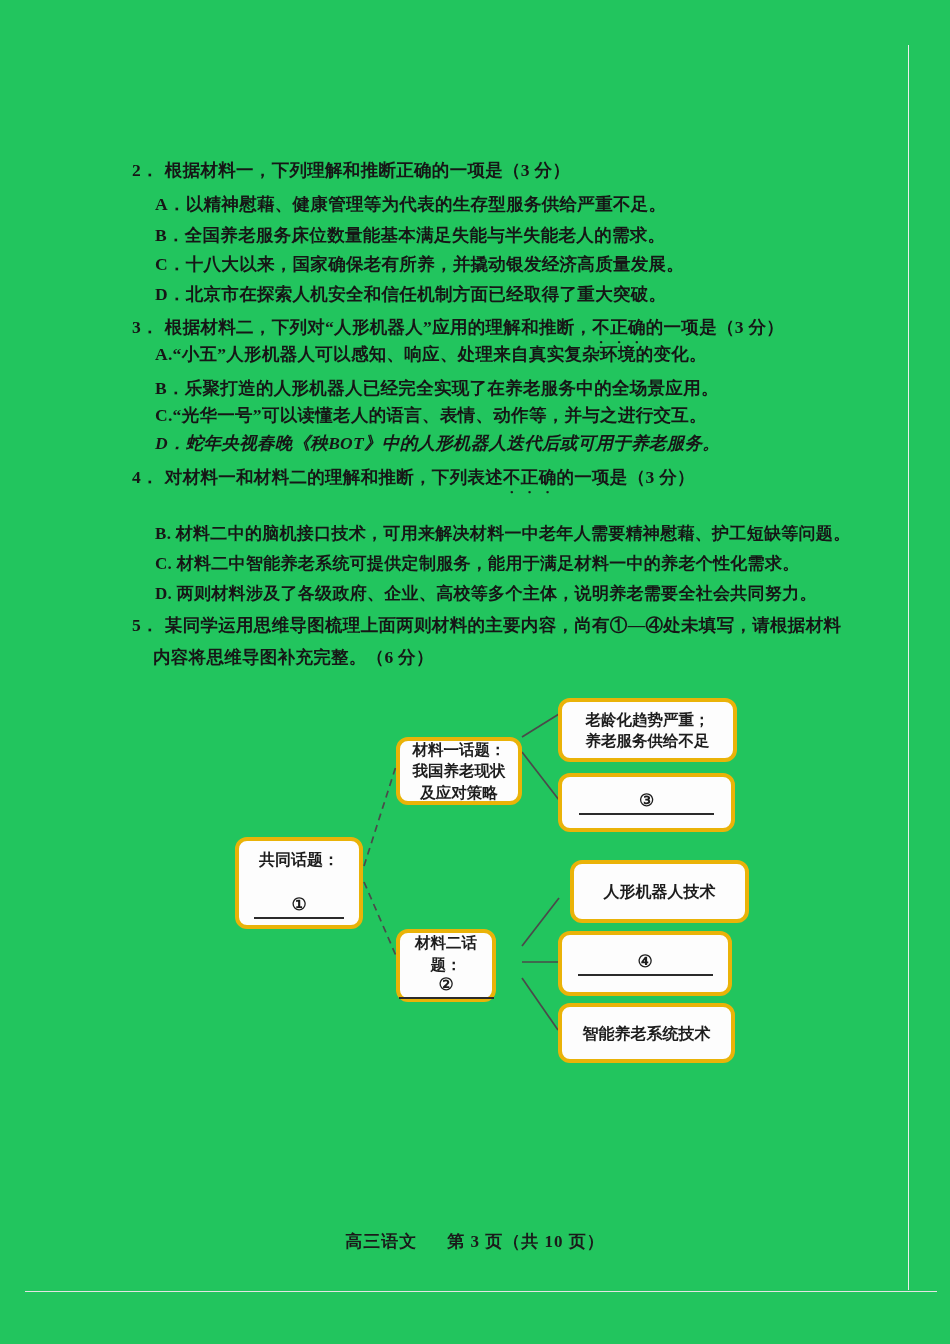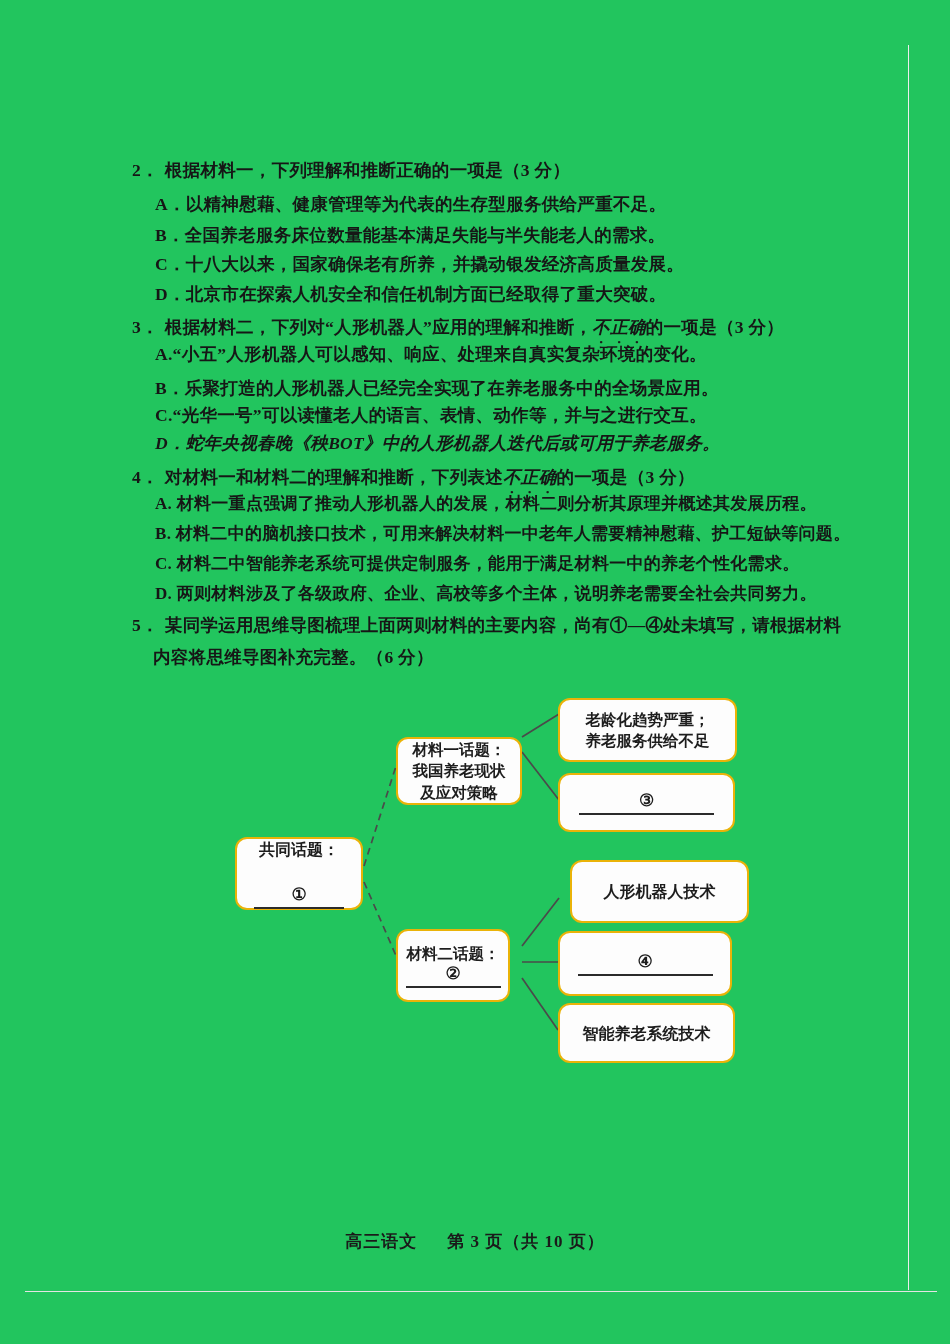--- a/index.html
+++ b/index.html
@@ -32,28 +32,27 @@
     letter-spacing: 0.3px;
     color: #161616;
     font-weight: 600;
   }
   .tline.q4opt { font-size: 17px; }
   .qnum { margin-right: 6px; }
   .emph {
     text-emphasis: filled dot #1b1b1b;
     -webkit-text-emphasis: filled dot #1b1b1b;
     text-emphasis-position: under right;
-    font-style: italic;
     -webkit-text-emphasis-position: under;
   }
   
   .connectors { position: absolute; left: 0; top: 0; }
   .dbox {
     position: absolute;
-    border: 2px solid #eab308;
+    border: 4px solid #eab308;
     border-radius: 12px;
     background: #fdfdfd;
     display: flex;
     flex-direction: column;
     justify-content: center;
     align-items: center;
     font-size: 16px;
     font-weight: 600;
     color: #1d1d1d;
     line-height: 23px;
@@ -86,53 +85,52 @@
   <div class="tline" style="left:155px; top:252px;">C．十八大以来，国家确保老有所养，并撬动银发经济高质量发展。</div>
   <div class="tline" style="left:155px; top:282px;">D．北京市在探索人机安全和信任机制方面已经取得了重大突破。</div>
 
   <div class="tline" style="left:132px; top:315px;"><span class="qnum">3．</span><span>根据材料二，下列对“人形机器人”应用的理解和推断，</span><span class="emph">不正确</span><span>的一项是（3 分）</span></div>
   <div class="tline" style="left:155px; top:342px;">A.“小五”人形机器人可以感知、响应、处理来自真实复杂环境的变化。</div>
   <div class="tline" style="left:155px; top:376px;">B．乐聚打造的人形机器人已经完全实现了在养老服务中的全场景应用。</div>
   <div class="tline" style="left:155px; top:403px;">C.“光华一号”可以读懂老人的语言、表情、动作等，并与之进行交互。</div>
   <div class="tline" style="left:155px; top:431px;font-style:italic;">D．蛇年央视春晚《秧BOT》中的人形机器人迭代后或可用于养老服务。</div>
 
   <div class="tline" style="left:132px; top:465px;"><span class="qnum">4．</span><span>对材料一和材料二的理解和推断，下列表述</span><span class="emph">不正确</span><span>的一项是（3 分）</span></div>
-  <div class="tline q4opt" style="left:155px; top:492px;">A. 材料一重点强调了推动人形机器人的发展，材料二则分析其原理并概述其发展历程。</div>
   <div class="tline q4opt" style="left:155px; top:522px;">B. 材料二中的脑机接口技术，可用来解决材料一中老年人需要精神慰藉、护工短缺等问题。</div>
   <div class="tline q4opt" style="left:155px; top:552px;">C. 材料二中智能养老系统可提供定制服务，能用于满足材料一中的养老个性化需求。</div>
   <div class="tline q4opt" style="left:155px; top:582px;">D. 两则材料涉及了各级政府、企业、高校等多个主体，说明养老需要全社会共同努力。</div>
 
   <div class="tline" style="left:132px; top:613px;"><span class="qnum">5．</span><span>某同学运用思维导图梳理上面两则材料的主要内容，尚有①—④处未填写，请根据材料</span></div>
   <div class="tline" style="left:153px; top:645px;">内容将思维导图补充完整。（6 分）</div>
 
   <svg class="connectors" width="950" height="1344">
     <line x1="364" y1="866" x2="397" y2="763" stroke="#4a4a4a" stroke-width="1.7" stroke-dasharray="7 5"></line>
     <line x1="364" y1="882" x2="397" y2="958" stroke="#4a4a4a" stroke-width="1.7" stroke-dasharray="7 5"></line>
     <line x1="522" y1="737" x2="559" y2="714" stroke="#4a4a4a" stroke-width="1.7"></line>
     <line x1="522" y1="752" x2="559" y2="800" stroke="#4a4a4a" stroke-width="1.7"></line>
     <line x1="522" y1="946" x2="559" y2="898" stroke="#4a4a4a" stroke-width="1.7"></line>
     <line x1="522" y1="962" x2="558" y2="962" stroke="#4a4a4a" stroke-width="1.7"></line>
     <line x1="522" y1="978" x2="558" y2="1030" stroke="#4a4a4a" stroke-width="1.7"></line>
   </svg>
 
-  <div class="dbox" style="left:235px; top:837px; width:128px; height:73px;gap:24px;">
+  <div class="dbox" style="left:235px; top:837px; width:128px; height:92px;gap:24px;">
     <div>共同话题：</div>
     <div class="blank">
       <span class="circ-num">①</span>
       <div class="uline" style="width:90px;"></div>
     </div>
   </div>
 
   <div class="dbox" style="left:396px; top:737px; width:126px; height:68px;">
     <div class="small">材料一话题：</div>
     <div class="small">我国养老现状</div>
     <div class="small">及应对策略</div>
   </div>
 
-  <div class="dbox" style="left:396px; top:929px; width:114px; height:73px;">
+  <div class="dbox" style="left:396px; top:929px; width:100px; height:73px;">
     <div class="small">材料二话题：</div>
     <div class="blank">
       <span class="circ-num">②</span>
       <div class="uline" style="width:95px;"></div>
     </div>
   </div>
 
   <div class="dbox" style="left:558px; top:698px; width:179px; height:64px;">
     <div class="small">老龄化趋势严重；</div>
     <div class="small">养老服务供给不足</div>

